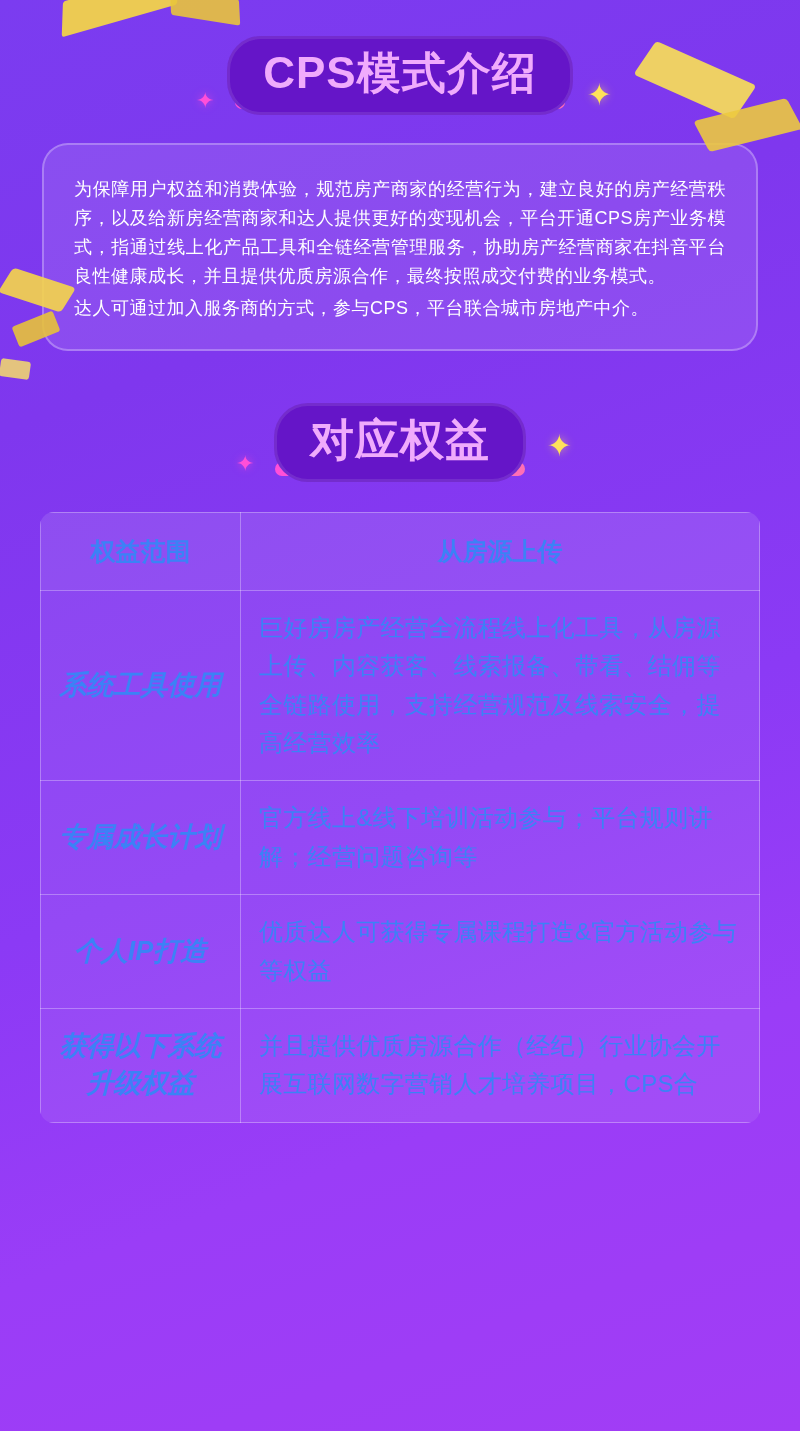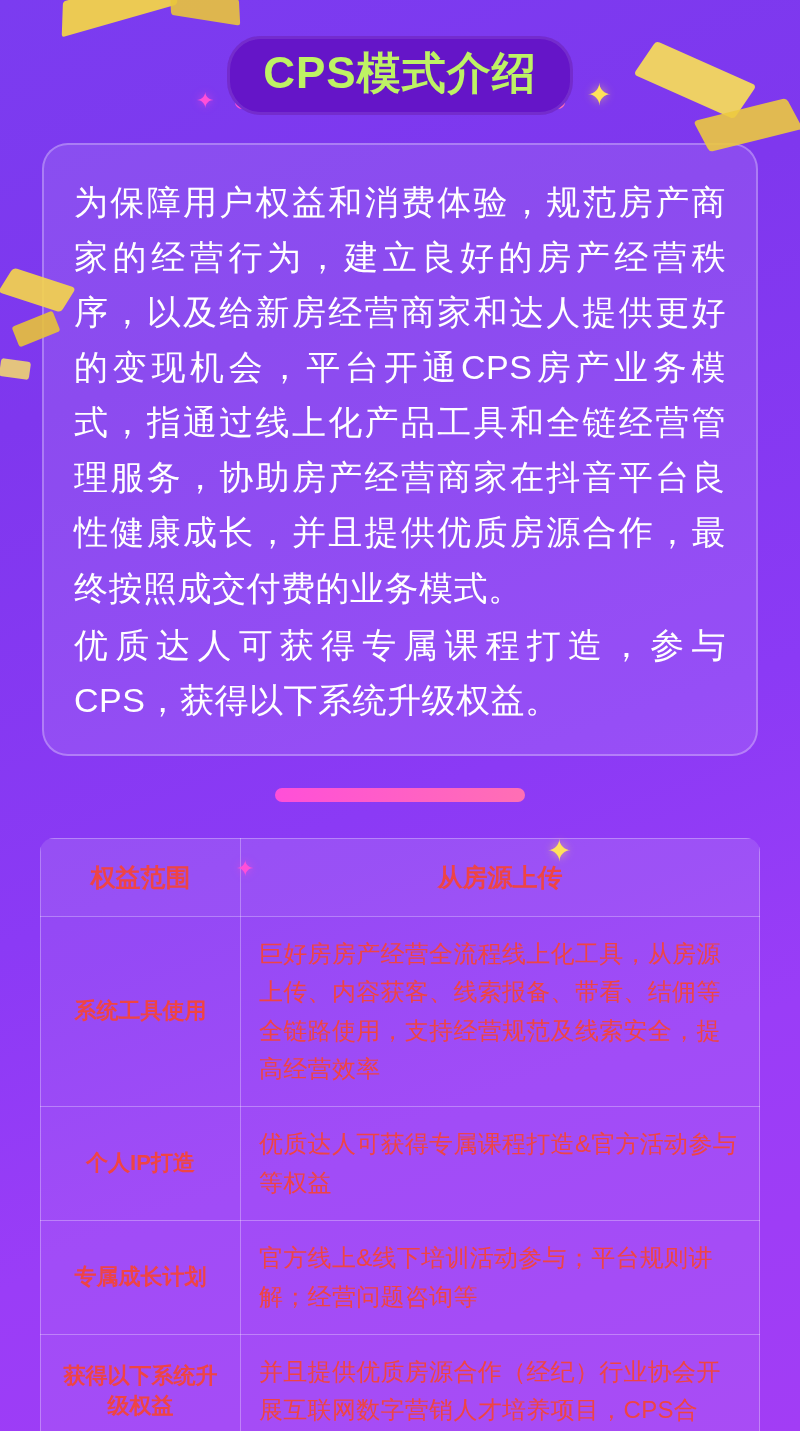--- a/index.html
+++ b/index.html
@@ -30,21 +30,21 @@
 
   
   .title-wrap {
     position: relative;
     display: flex;
     justify-content: center;
     align-items: center;
   }
   .title-pill {
     background: #6515c8;
-    color: #bef264;
+    color: #f0abfc;
     font-size: 44px;
     font-weight: bold;
     letter-spacing: 1px;
     padding: 8px 36px 12px;
     border-radius: 34px;
     box-shadow: 0 0 0 3px rgba(255,255,255,0.10) inset;
     position: relative;
     z-index: 2;
     white-space: nowrap;
   }
@@ -76,21 +76,21 @@
   .intro-card {
     margin: 28px 42px 0 42px;
     background: rgba(255,255,255,0.10);
     border: 2px solid rgba(255,255,255,0.28);
     border-radius: 26px;
     padding: 30px 30px 26px 30px;
   }
   .intro-card p {
     margin: 0;
     color: #ffffff;
-    font-size: 34px;
+    font-size: 18px;
     line-height: 1.62;
     letter-spacing: .5px;
     text-align: justify;
   }
   .intro-card p + p { margin-top: 2px; }
 
   
   #heading2 { margin-top: 52px; }
   #heading2 .title-underline { width: 250px; }
   #heading2 .spark-left { left: 236px; top: 50px; }
@@ -101,36 +101,37 @@
     margin: 30px 40px 0 40px;
     border-collapse: collapse;
     width: 720px;
     background: rgba(255,255,255,0.08);
     border-radius: 14px;
     overflow: hidden;
     table-layout: fixed;
   }
   .benefit-table th, .benefit-table td {
     border: 1px solid rgba(255,255,255,0.30);
-    color: #ef4444;
+    color: #3b82f6;
     vertical-align: middle;
   }
   .benefit-table th {
     font-size: 25px;
     font-weight: bold;
     padding: 22px 10px;
     background: rgba(255,255,255,0.04);
   }
   .benefit-table col.c-scope { width: 200px; }
   .benefit-table td.scope {
-    font-size: 22px;
+    font-size: 27px;
     font-weight: bold;
     text-align: center;
     padding: 18px 12px;
     line-height: 1.4;
+    font-style: italic;
   }
   .benefit-table td.desc {
     font-size: 24px;
     padding: 18px 18px;
     line-height: 1.6;
     letter-spacing: .3px;
     border-radius: 25px;
   }
 </style>
 </head>
@@ -146,51 +147,52 @@
 
 <div class="title-wrap" id="heading1">
   <div class="title-underline"></div>
   <span class="spark pink spark-left">✦</span>
   <div class="title-pill">CPS模式介绍</div>
   <span class="spark spark-right">✦</span>
 </div>
 
 <div class="intro-card">
   <p>为保障用户权益和消费体验，规范房产商家的经营行为，建立良好的房产经营秩序，以及给新房经营商家和达人提供更好的变现机会，平台开通CPS房产业务模式，指通过线上化产品工具和全链经营管理服务，协助房产经营商家在抖音平台良性健康成长，并且提供优质房源合作，最终按照成交付费的业务模式。</p>
-  <p>优质达人可获得专属课程打造，参与CPS，获得以下系统升级权益。</p>
+  <p>达人可通过加入服务商的方式，参与CPS，平台联合城市房地产中介。</p>
 </div>
 
 <div class="title-wrap" id="heading2">
   <div class="title-underline"></div>
   <span class="spark pink spark-left">✦</span>
+  <div class="title-pill">对应权益</div>
   <span class="spark spark-right">✦</span>
 </div>
 
 <table class="benefit-table">
   <colgroup>
     <col class="c-scope">
     <col>
   </colgroup>
   <thead>
     <tr>
       <th>权益范围</th>
       <th>从房源上传</th>
     </tr>
   </thead>
   <tbody>
     <tr>
       <td class="scope">系统工具使用</td>
       <td class="desc">巨好房房产经营全流程线上化工具，从房源上传、内容获客、线索报备、带看、结佣等全链路使用，支持经营规范及线索安全，提高经营效率</td>
     </tr>
     <tr>
+      <td class="scope">专属成长计划</td>
+      <td class="desc">官方线上&amp;线下培训活动参与；平台规则讲解；经营问题咨询等</td>
+    </tr>
+    <tr>
       <td class="scope">个人IP打造</td>
       <td class="desc">优质达人可获得专属课程打造&amp;官方活动参与等权益</td>
-    </tr>
-    <tr>
-      <td class="scope">专属成长计划</td>
-      <td class="desc">官方线上&amp;线下培训活动参与；平台规则讲解；经营问题咨询等</td>
     </tr>
     <tr>
       <td class="scope">获得以下系统升级权益</td>
       <td class="desc">并且提供优质房源合作（经纪）行业协会开展互联网数字营销人才培养项目，CPS合</td>
     </tr>
   </tbody>
 </table>
 
 </body></html>

